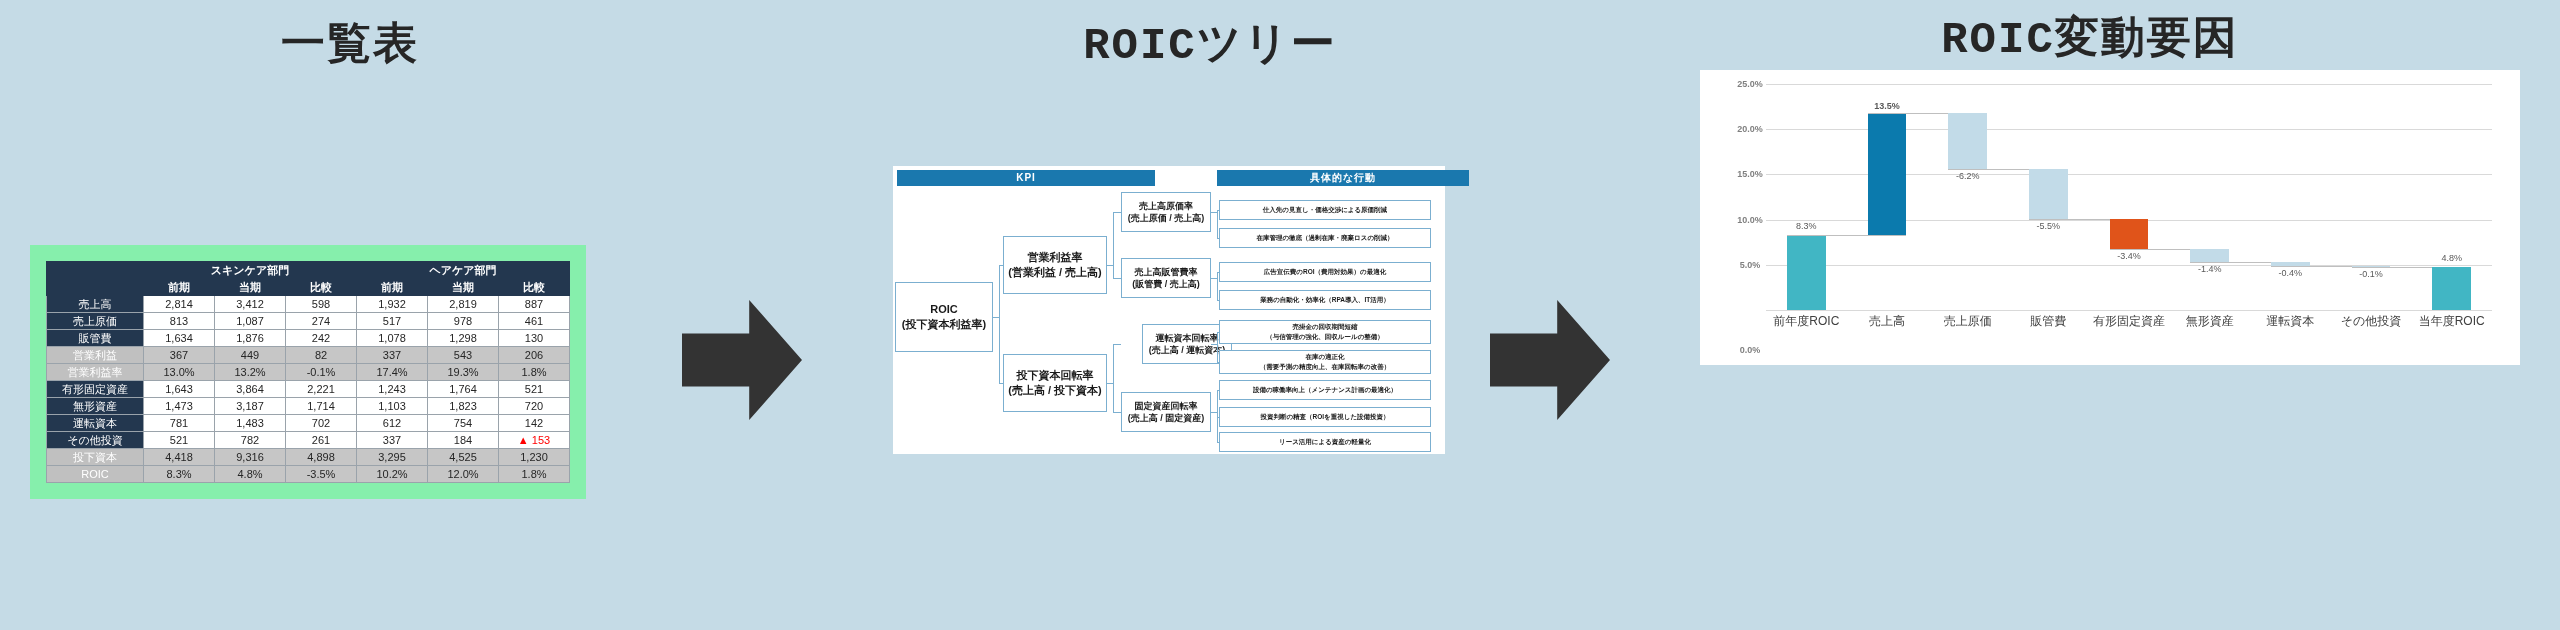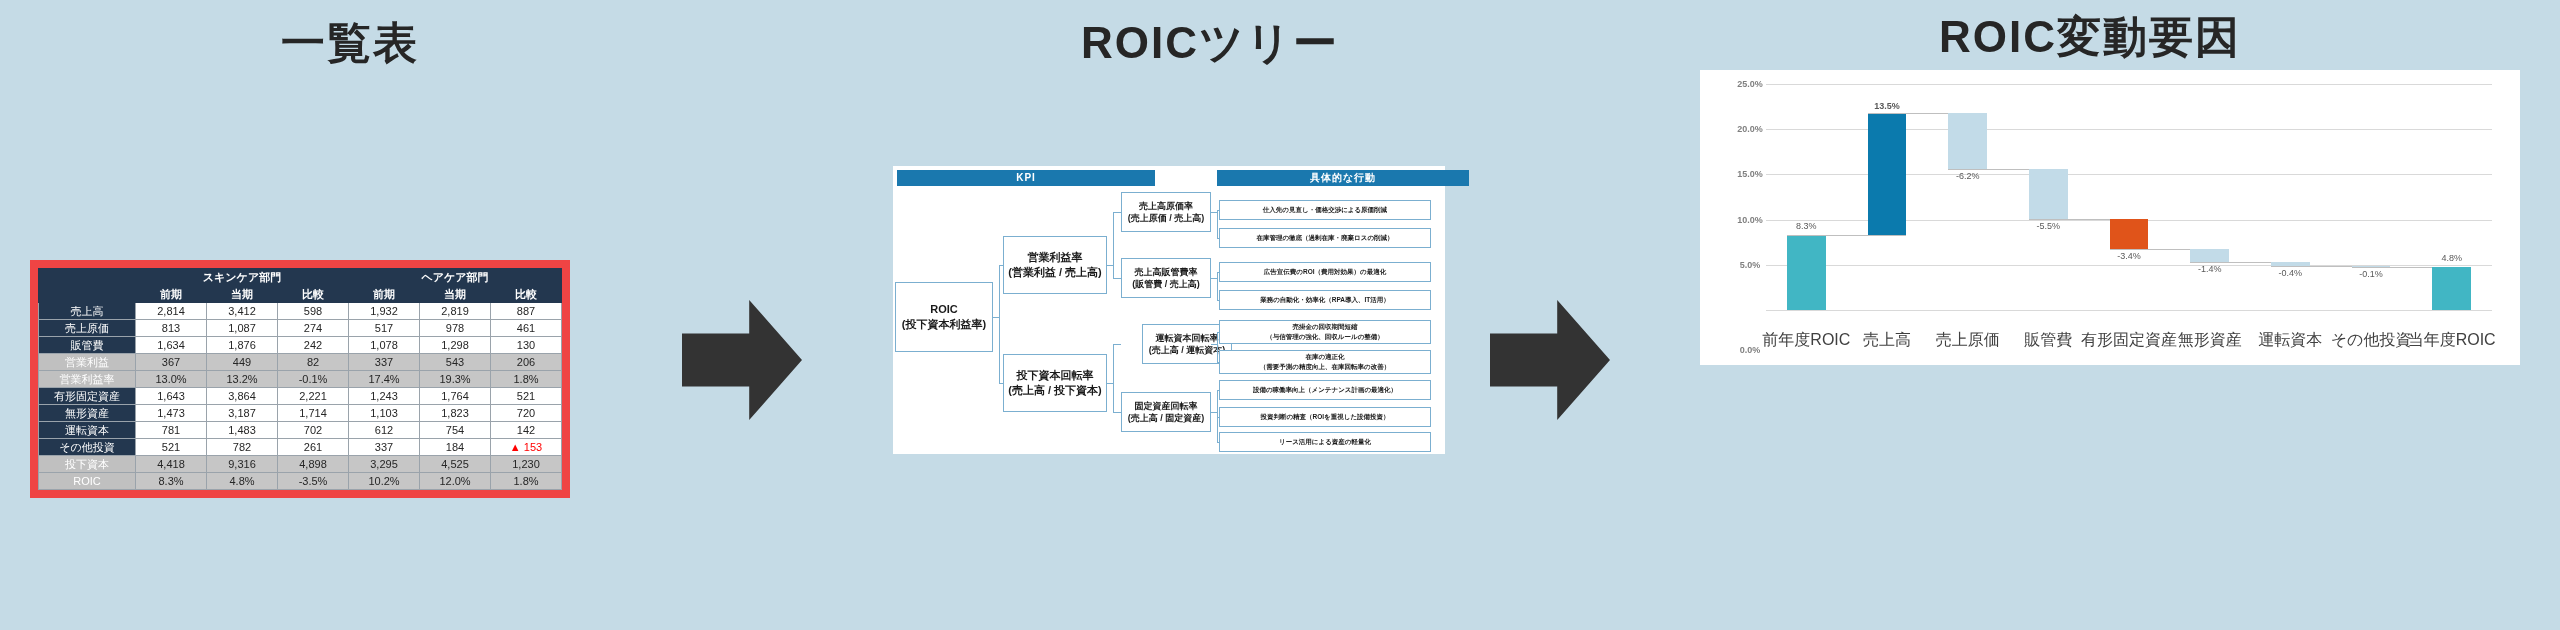--- a/index.html
+++ b/index.html
@@ -14,39 +14,40 @@
 
   
   .sec-title{
     position:absolute;
     font-size:44px;
     font-weight:bold;
     color:#262626;
     letter-spacing:2px;
     white-space:nowrap;
     text-align:center;
+    font-family:Liberation Mono, monospace;
   }
   #title-list{left:0;width:700px;top:14px;}
   #title-tree{left:860px;width:700px;top:14px;}
   #title-wf{left:1640px;width:900px;top:8px;}
 
   
   .arrow{
     position:absolute;
     background:#333333;
     width:120px;height:120px;
     clip-path:polygon(0% 28%, 56% 28%, 56% 0%, 100% 50%, 56% 100%, 56% 72%, 0% 72%);
   }
   #arrow-1{left:682px;top:300px;}
   #arrow-2{left:1490px;top:300px;}
 
   
   #table-panel{
-    position:absolute;left:30px;top:260px;
-    background:#ef4444;padding:8px;
+    position:absolute;left:30px;top:245px;
+    background:#86efac;padding:16px;
     box-shadow:0 0 0 0 transparent;
   }
   table.fin{
     border-collapse:collapse;
     font-size:11px;
     color:#262626;
     table-layout:fixed;
   }
   table.fin th,table.fin td{
     border:1px solid #9aa3ab;
@@ -124,24 +125,24 @@
     text-align:center;width:60px;font-weight:bold;
   }
   .bar{position:absolute;}
   .conn{position:absolute;height:1px;background:#bfbfbf;}
   .dlabel{
     position:absolute;font-size:9px;color:#595959;
     white-space:nowrap;text-align:center;
     transform:translateX(-50%);
   }
   .xlabel{
-    position:absolute;font-size:16px;color:#404040;
+    position:absolute;font-size:12px;color:#404040;
     white-space:nowrap;
     transform:translateX(-50%);
-    top:246px;
+    top:229px;
   }
 </style>
 </head>
 <body>
 
 <div class="stage">
 
   <div class="sec-title" id="title-list">一覧表</div>
   <div class="sec-title" id="title-wf">ROIC変動要因</div>
   <div class="sec-title" id="title-tree">ROICツリー</div>

